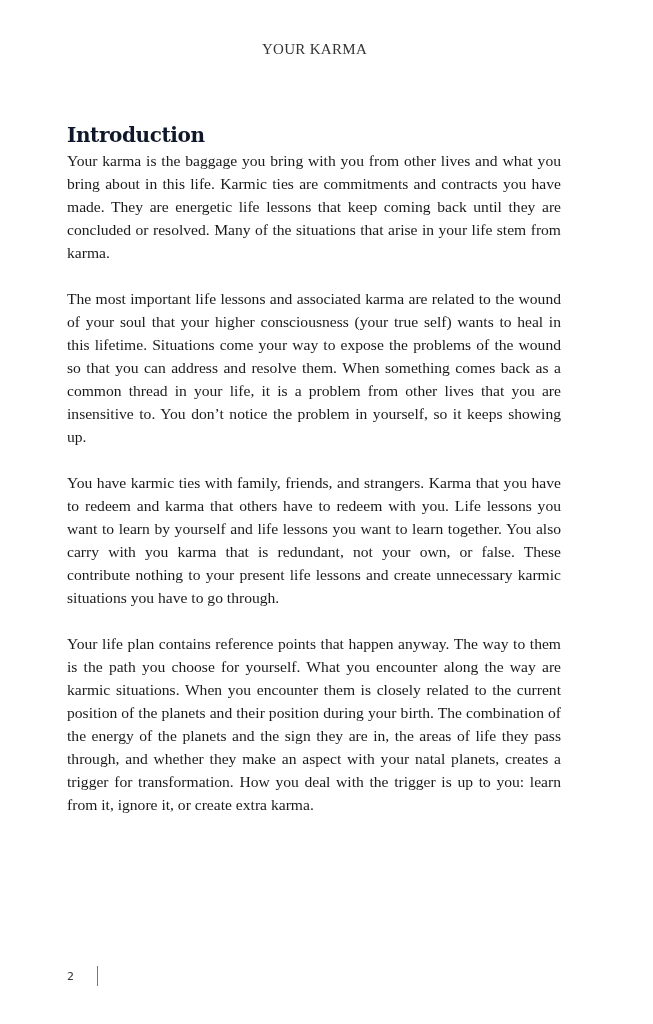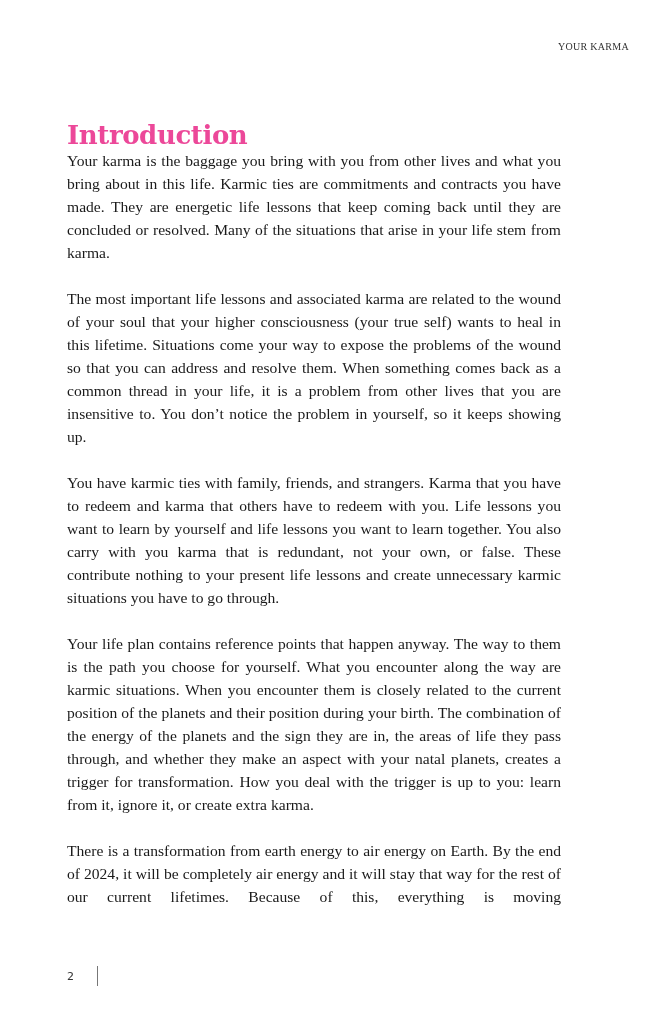--- a/index.html
+++ b/index.html
@@ -13,40 +13,40 @@
       position: relative;
       overflow: hidden;
       color: #1a1a1a;
       font-family: "DejaVu Serif", "Liberation Serif", serif;
     }
     .running-header {
       position: absolute;
       top: 41px;
       left: 0;
       width: 629px;
-      text-align: right;
+      text-align: center;
       font-family: "Liberation Serif", serif;
-      font-size: 10px;
+      font-size: 15px;
       letter-spacing: 0.3px;
       color: #333333;
     }
     .content {
       position: absolute;
       left: 67px;
       top: 121px;
       width: 494px;
     }
     .section-title {
       font-family: "DejaVu Serif", serif;
       font-weight: bold;
-      font-size: 26px;
+      font-size: 20px;
       line-height: 28px;
       margin: 0;
       letter-spacing: -0.4px;
-      color: #ec4899;
+      color: #0f172a;
     }
     .para {
       margin: 0 0 23px 0;
       font-family: Liberation Serif, serif;
       font-size: 15.6px;
       line-height: 23px;
       text-align: justify;
       text-align-last: left;
       color: #1a1a1a;
     }
@@ -75,19 +75,18 @@
 <body>
 
 <div class="running-header">YOUR KARMA</div>
 
 <div class="content">
   <h2 class="section-title">Introduction</h2>
   <p class="para">Your karma is the baggage you bring with you from other lives and what you bring about in this life. Karmic ties are commitments and contracts you have made. They are energetic life lessons that keep coming back until they are concluded or resolved. Many of the situations that arise in your life stem from karma.</p>
   <p class="para">The most important life lessons and associated karma are related to the wound of your soul that your higher consciousness (your true self) wants to heal in this lifetime. Situations come your way to expose the problems of the wound so that you can address and resolve them. When something comes back as a common thread in your life, it is a problem from other lives that you are insensitive to. You don’t notice the problem in yourself, so it keeps showing up.</p>
   <p class="para">You have karmic ties with family, friends, and strangers. Karma that you have to redeem and karma that others have to redeem with you. Life lessons you want to learn by yourself and life lessons you want to learn together. You also carry with you karma that is redundant, not your own, or false. These contribute nothing to your present life lessons and create unnecessary karmic situations you have to go through.</p>
   <p class="para">Your life plan contains reference points that happen anyway. The way to them is the path you choose for yourself. What you encounter along the way are karmic situations. When you encounter them is closely related to the current position of the planets and their position during your birth. The combination of the energy of the planets and the sign they are in, the areas of life they pass through, and whether they make an aspect with your natal planets, creates a trigger for transformation. How you deal with the trigger is up to you: learn from it, ignore it, or create extra karma.</p>
-  <p class="para no-last-justify">There is a transformation from earth energy to air energy on Earth. By the end of 2024, it will be completely air energy and it will stay that way for the rest of our current lifetimes. Because of this, everything is moving</p>
 </div>
 
 <div class="footer">
   <span class="page-number">2</span>
   <span class="footer-rule"></span>
 </div>
 
 </body></html>

